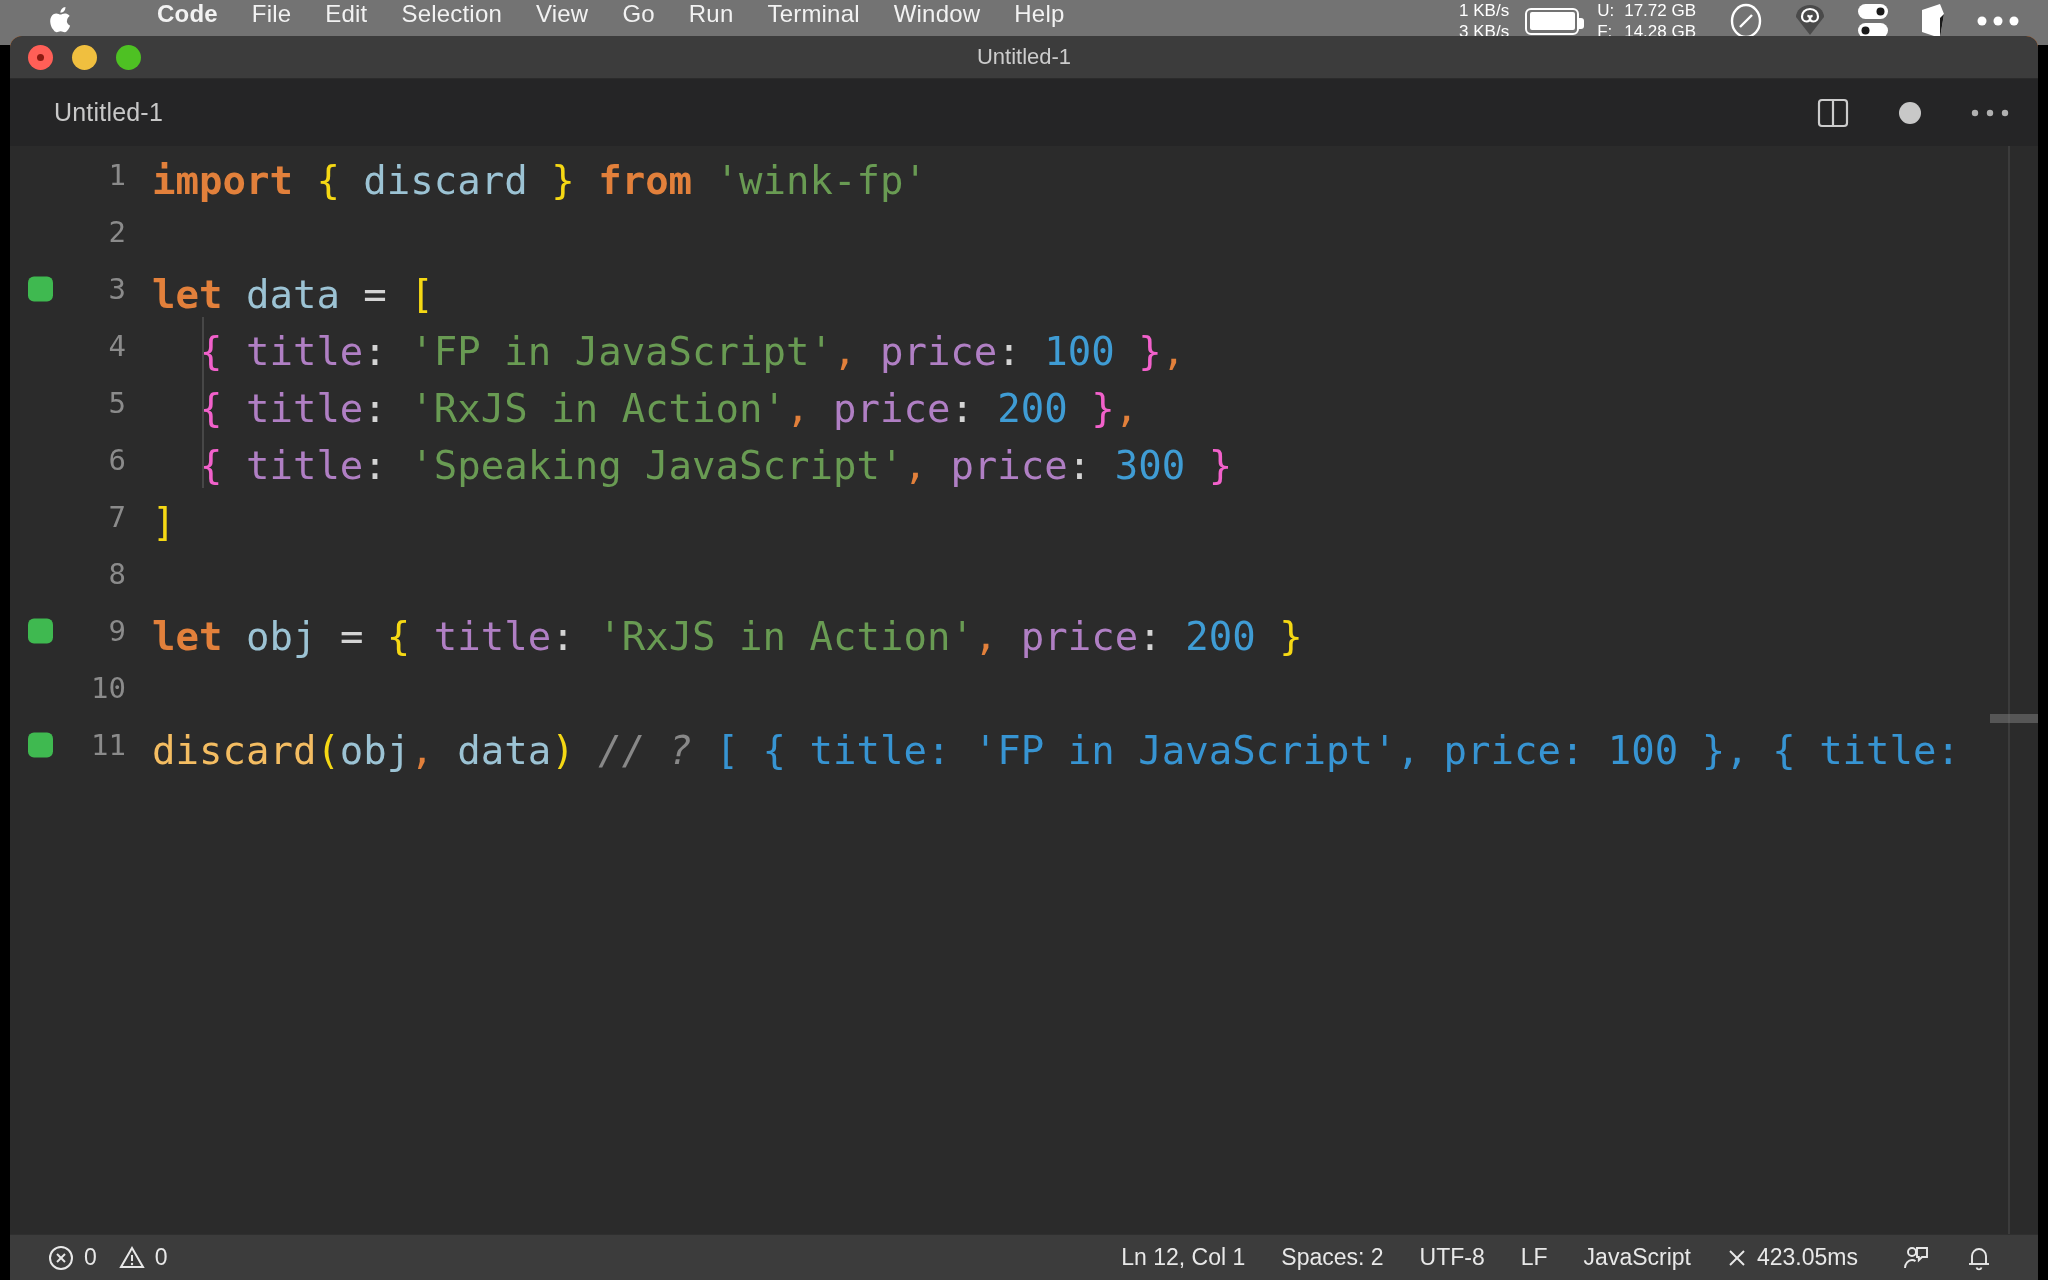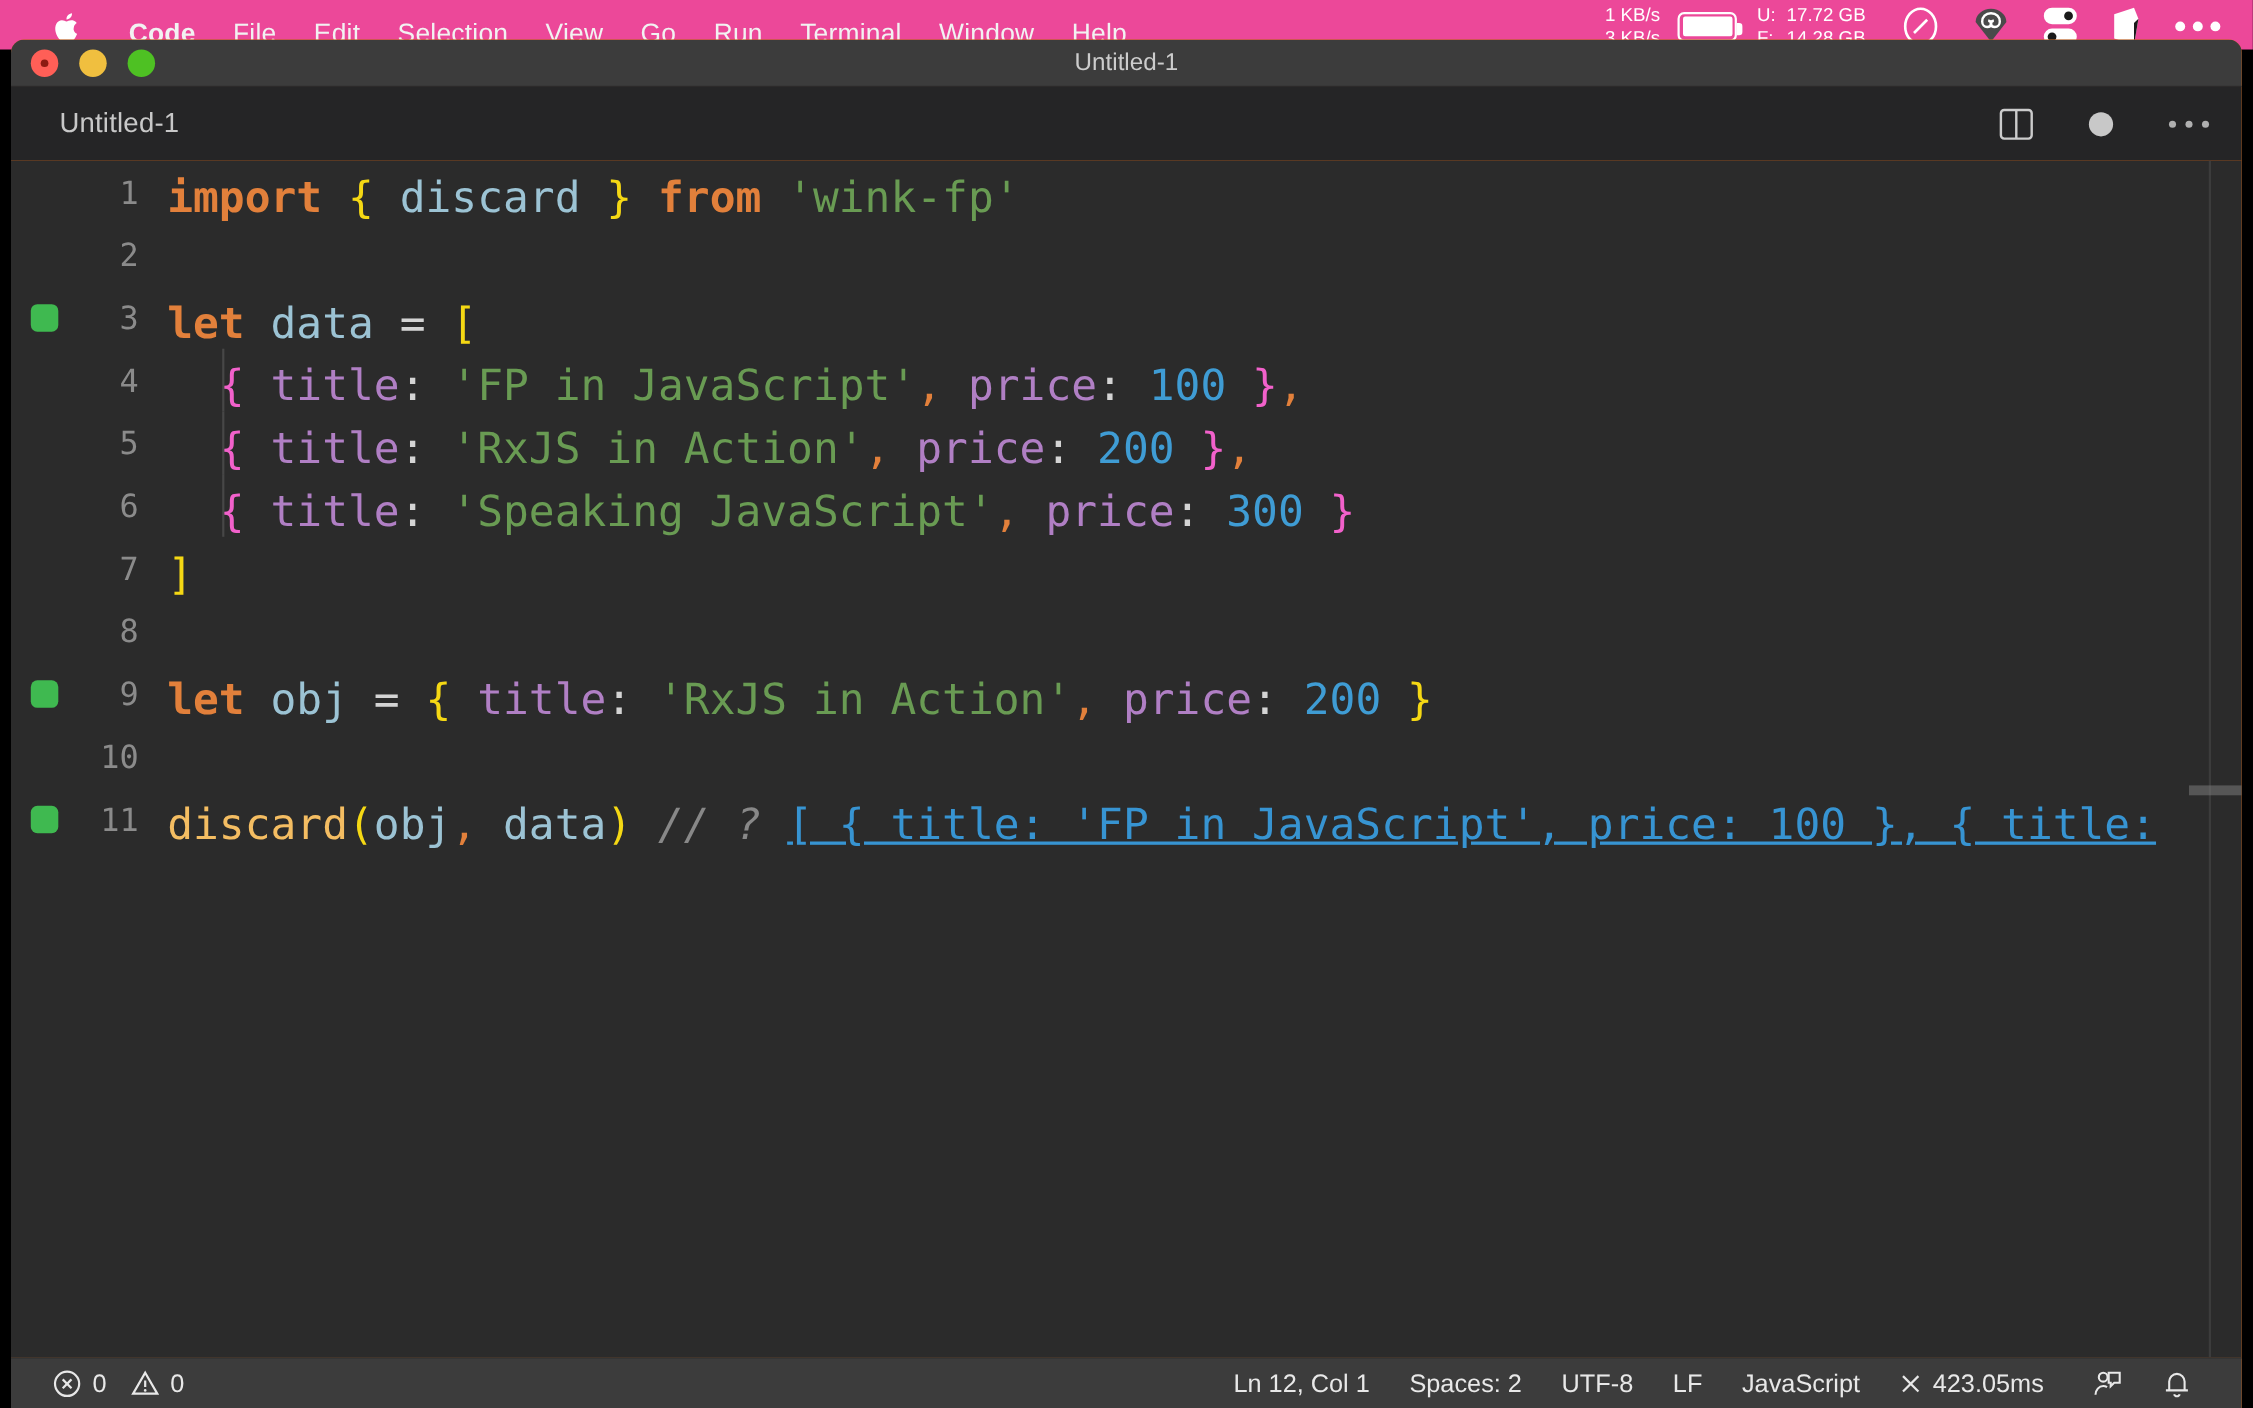--- a/index.html
+++ b/index.html
@@ -6,22 +6,23 @@
   html,body {
     width:2048px; height:1280px; overflow:hidden;
     background:#000;
     font-family:"Liberation Sans", sans-serif;
     -webkit-font-smoothing:antialiased;
   }
 
   
   #macbar{
     position:absolute; top:0; left:0; width:2048px; height:45px;
-    background:#ec4899; display:flex; align-items:flex-end;
+    background:#737373; display:flex; align-items:flex-start;
     color:#fff;
+    gap:40px;
   }
   .apple-logo{ width:34px; height:40px; margin-left:44px; margin-right:22px;
     display:flex; align-items:center; justify-content:center; }
   .menu-item{ font-size:24px; padding:0 17px; color:#f2f2f2; letter-spacing:.2px;}
   .menu-item.bold{ font-weight:bold; }
   #macbar-right{ margin-left:auto; display:flex; align-items:center; padding-right:14px; gap:0px;}
   .net-speed{ display:flex; flex-direction:column; font-size:17px; line-height:21px;
     text-align:right; color:#fff; margin-right:16px;}
   .battery{ width:54px; height:27px; border:2.5px solid #fff; border-radius:6px;
      position:relative; margin-right:4px; padding:2.5px;}
@@ -90,21 +91,21 @@
   .t-op    { color:#d4d4d4; }
   .t-fn    { color:#f4bd62; }
   .t-str   { color:#699b53; }
   .t-num   { color:#3f9cd4; }
   .t-prop  { color:#b07fc4; }
   .t-punc  { color:#d4d4d4; }
   .t-br-y  { color:#f5d814; }
   .t-br-p  { color:#f261cb; }
   .t-comma { color:#e2803b; }
   .t-cmt-g { color:#888888; font-style:italic;}
-  .t-cmt-b { color:#3794d2;text-decoration:underline; }
+  .t-cmt-b { color:#3794d2; }
 
   #vscroll-mark{
     position:absolute; right:28px; top:0; width:2px; bottom:0; background:#3c3c3c;
   }
   #hscroll-thumb{
     position:absolute; right:0px; top:568px; width:48px; height:9px; background:#7a7a7a;
     opacity:.55;
   }
 
   

